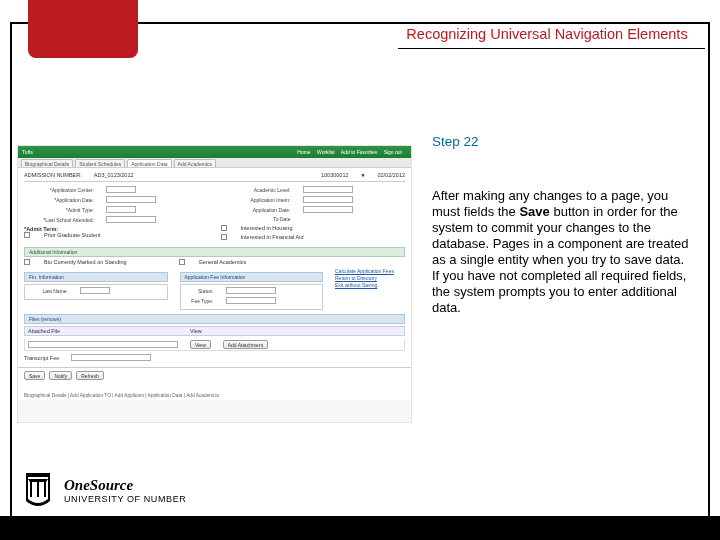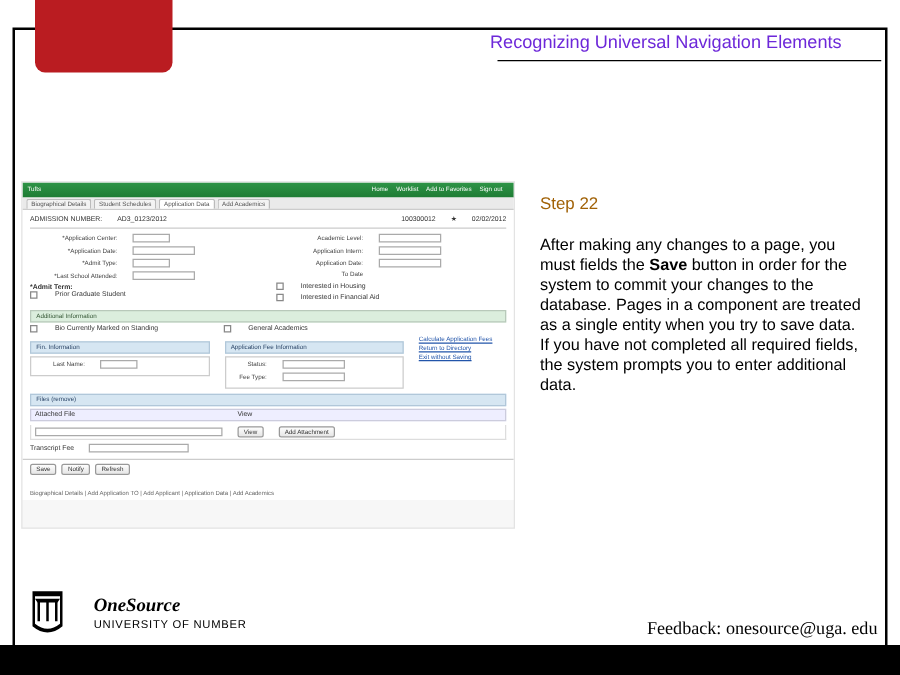--- a/index.html
+++ b/index.html
@@ -25,23 +25,23 @@
     background: #ba1c21;
     border-bottom-left-radius: 8px;
     border-bottom-right-radius: 8px;
     z-index: 2;
   }
   .title-area {
     position: absolute;
     top: 26px;
     right: 18px;
     width: 310px;
-    text-align: left;
+    text-align: center;
     font-size: 14.5px;
-    color: #6d28d9;
+    color: #b91c1c;
     z-index: 3;
   }
   .title-underline {
     position: absolute;
     top: 48px;
     left: 398px;
     right: 15px;
     height: 1px;
     background: #000;
     z-index: 3;
@@ -143,24 +143,24 @@
     color: #666;
   }
   .mini-link { color:#2255aa; text-decoration:underline; font-size:5px; }
   .twocol { display:flex; gap: 12px; }
   .box { border:1px solid #ccc; padding:2px 3px; }
   .half { flex:1; }
 
   
   .step-label {
     position: absolute;
-    top: 155px;
+    top: 134px;
     left: 432px;
     font-size: 13.5px;
-    color: #a16207;
+    color: #0369a1;
   }
   .body-text {
     position: absolute;
     top: 188px;
     left: 432px;
     width: 262px;
     font-size: 13px;
     line-height: 1.23;
     color: #000;
   }
@@ -184,21 +184,21 @@
     color: #000;
   }
 
   
   .logo {
     position: absolute;
     left: 22px;
     bottom: 30px;
     display: flex;
     align-items: center;
-    gap: 21px;
+    gap: 10px;
     height: 40px;
   }
   .seal {
     width: 32px; height: 38px;
     position: relative;
   }
   .seal svg { width: 100%; height: 100%; }
   .brandtext .line1 {
     font-family: Georgia, 'Times New Roman', serif;
     font-style: italic;
@@ -378,16 +378,15 @@
       <path d="M6 8 h20 l-2 3 h-16 z" fill="#000"></path>
     </svg>
   </div>
   <div class="brandtext">
     <div class="line1">OneSource</div>
     <div class="line2">UNIVERSITY OF NUMBER</div>
   </div>
 </div>
 
 <div class="footer-links">
-  <div>Feedback: onesource@uga. edu</div>
 </div>
 
 <div class="footer"></div>
 
 </body></html>

